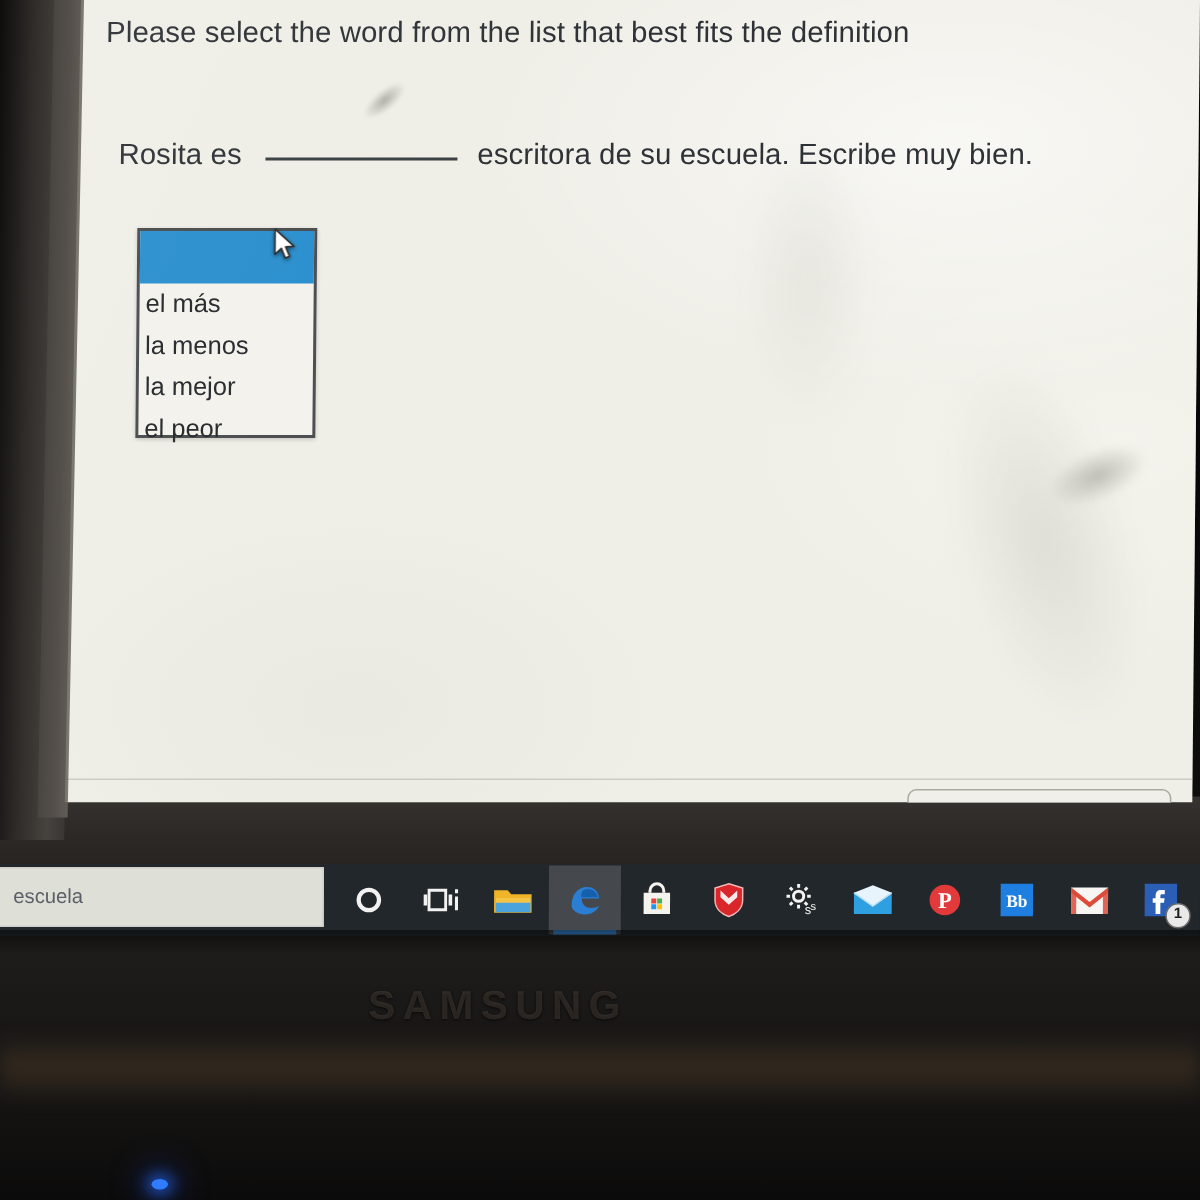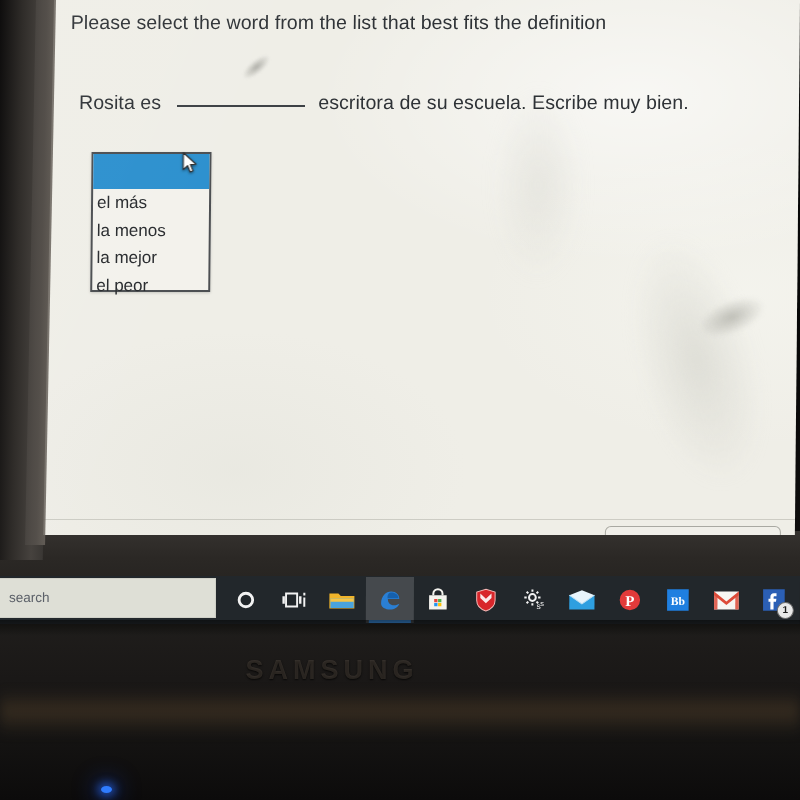--- a/index.html
+++ b/index.html
@@ -214,21 +214,21 @@
       <div class="page-rule"></div>
       <div class="btn-ghost"></div>
       <div class="btn-blue"></div>
     </div>
     <div class="glare"></div>
   </div>
 
   <div class="taskbar">
 
     <div class="tb-search">
-      <span>search</span>
+      <span>escuela</span>
     </div>
 
     <div class="tb-icons">
 
       <div class="tb-item">
         <svg width="22" height="22" viewBox="0 0 24 24">
           <circle cx="12" cy="12" r="7.4" fill="none" stroke="#f2f2f2" stroke-width="3.1"></circle>
         </svg>
       </div>
 

